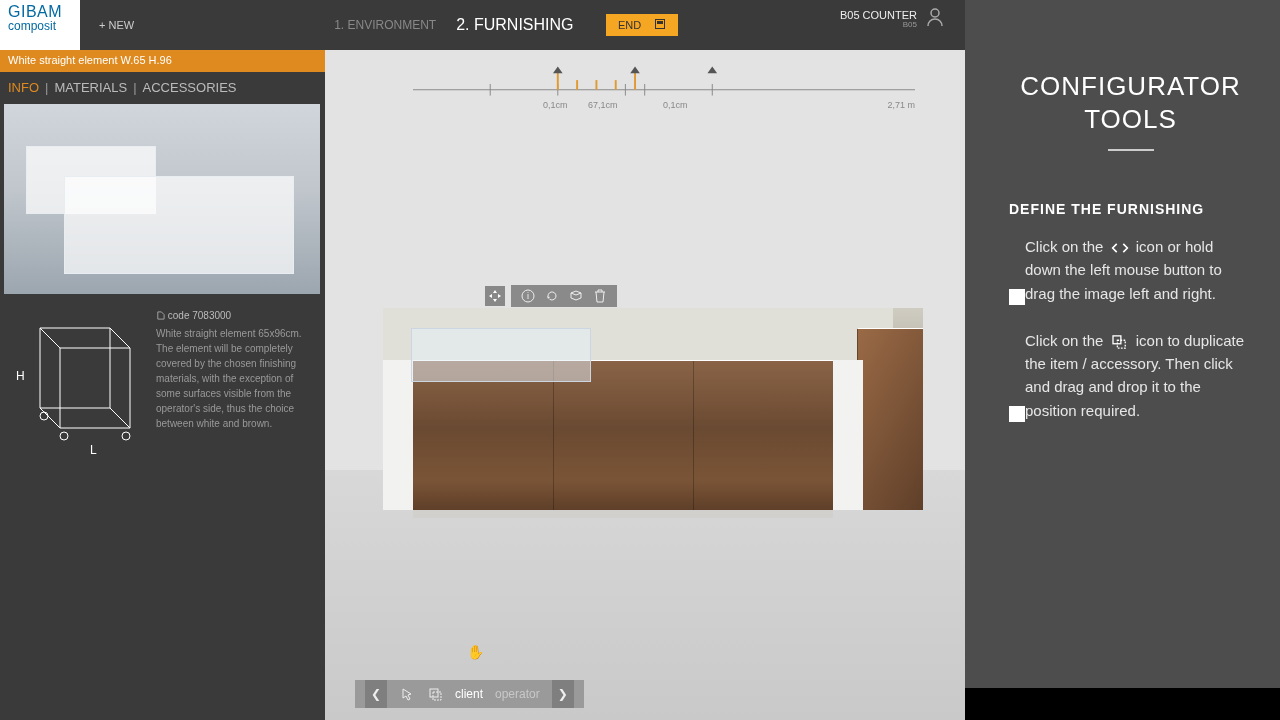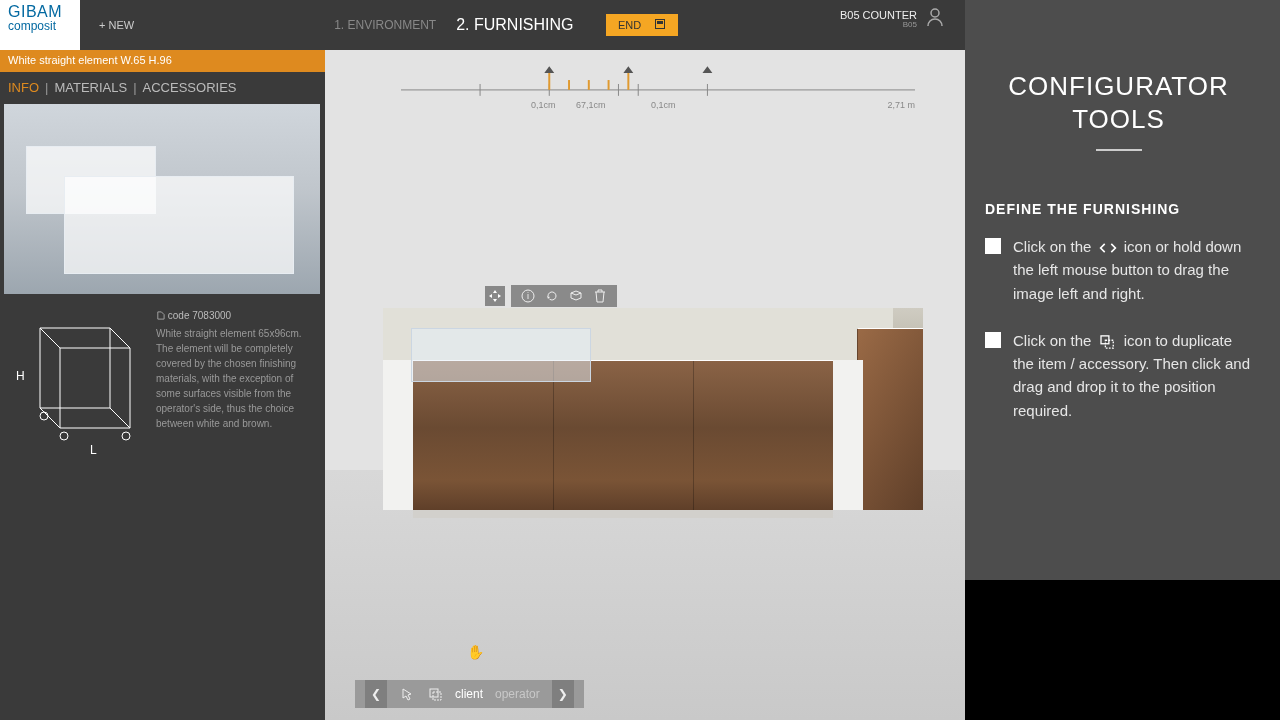--- a/index.html
+++ b/index.html
@@ -40,21 +40,21 @@
 .product-text .code { color:#bbb; margin-bottom:3px; }
 
 
 .close-x { position:absolute; left:330px; top:88px; color:#999; font-size:20px; cursor:pointer; }
 .collapse-chevron { position:absolute; left:332px; top:126px; color:#999; font-size:18px; cursor:pointer; }
 
 
 .canvas { position:absolute; left:325px; top:50px; width:640px; height:670px; background:#e3e3e3; }
 .floor-shadow { position:absolute; left:0; right:0; top:420px; bottom:0; background:linear-gradient(180deg,#d8d8d8,#c9c9c9); }
 
-.ruler-wrap { position:absolute; top:8px; left:76px; right:50px; height:50px; }
+.ruler-wrap { position:absolute; top:8px; left:88px; right:50px; height:50px; }
 .ruler-wrap svg { width:100%; height:50px; }
 .ruler-labels { position:absolute; top:42px; width:100%; font-size:9px; color:#888; }
 
 
 .item-toolbar { position:absolute; top:235px; left:160px; display:flex; align-items:center; gap:6px; }
 .drag-handle { width:20px; height:20px; background:#888; display:flex; align-items:center; justify-content:center; cursor:grab; }
 .item-buttons { height:22px; background:#8a8a8a; display:flex; align-items:center; gap:10px; padding:0 10px; }
 .item-buttons span { width:14px; height:14px; display:flex; align-items:center; justify-content:center; color:#eee; cursor:pointer; }
 
 
@@ -77,26 +77,26 @@
 .hand-cursor { position:absolute; left:142px; top:594px; font-size:14px; color:#555; }
 
 
 .bottom-tools { position:absolute; left:30px; bottom:12px; height:28px; background:#9a9a9a; display:flex; align-items:center; gap:12px; padding:0 10px; font-size:12px; color:#eee; }
 .bt-chevl, .bt-chevr { background:#7f7f7f; height:28px; width:22px; display:flex; align-items:center; justify-content:center; cursor:pointer; }
 .bt-icon { width:16px; height:16px; display:flex; align-items:center; justify-content:center; cursor:pointer; }
 .bt-client { color:#fff; font-weight:500; }
 .bt-oper { color:#c8c8c8; }
 
 
-.help { position:absolute; right:0; top:0; width:315px; height:580px; background:#4d4d4d; padding:70px 28px 0 20px; }
+.help { position:absolute; right:0; top:0; width:315px; height:688px; background:#4d4d4d; padding:70px 28px 0 44px; }
 .help h1 { font-size:26px; font-weight:300; letter-spacing:1px; text-align:center; line-height:1.25; }
 .help .hr { width:46px; height:2px; background:#ccc; margin:14px auto 0 auto; }
 .help h2 { font-size:14px; letter-spacing:1px; margin-top:50px; font-weight:700; }
 .help ul { list-style:none; margin-top:18px; }
-.help li { display:flex; gap:12px; font-size:15px; line-height:1.55; margin-bottom:24px; color:#e6e6e6; }
+.help li { display:flex; font-size:15px; line-height:1.55; margin-bottom:24px; color:#e6e6e6;align-items:flex-end; }
 .help li .bullet { width:16px; height:16px; background:#fff; flex-shrink:0; margin-top:3px; }
 .inline-icon { display:inline-flex; vertical-align:middle; margin:0 3px; }
 .inline-icon svg { width:18px; height:14px; stroke:#fff; fill:none; }
 
 svg .stk { stroke:#fff; fill:none; }
 </style>
 </head>
 <body>
 
 <div class="topbar">

